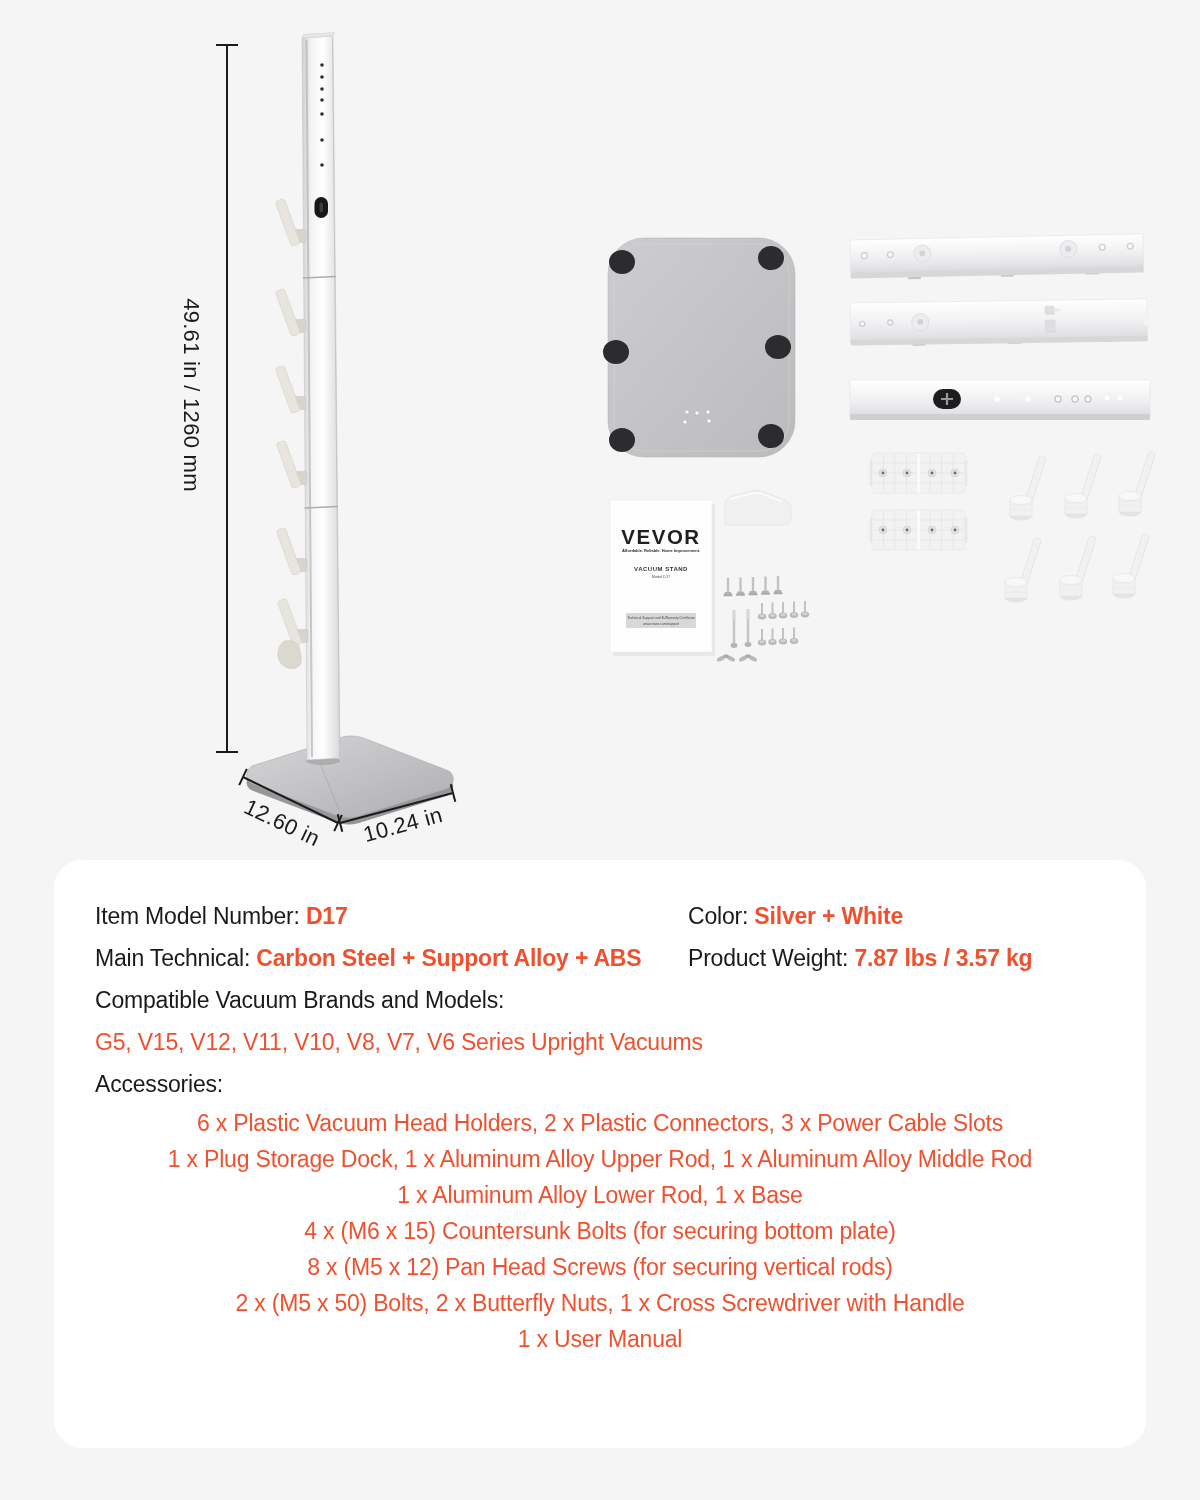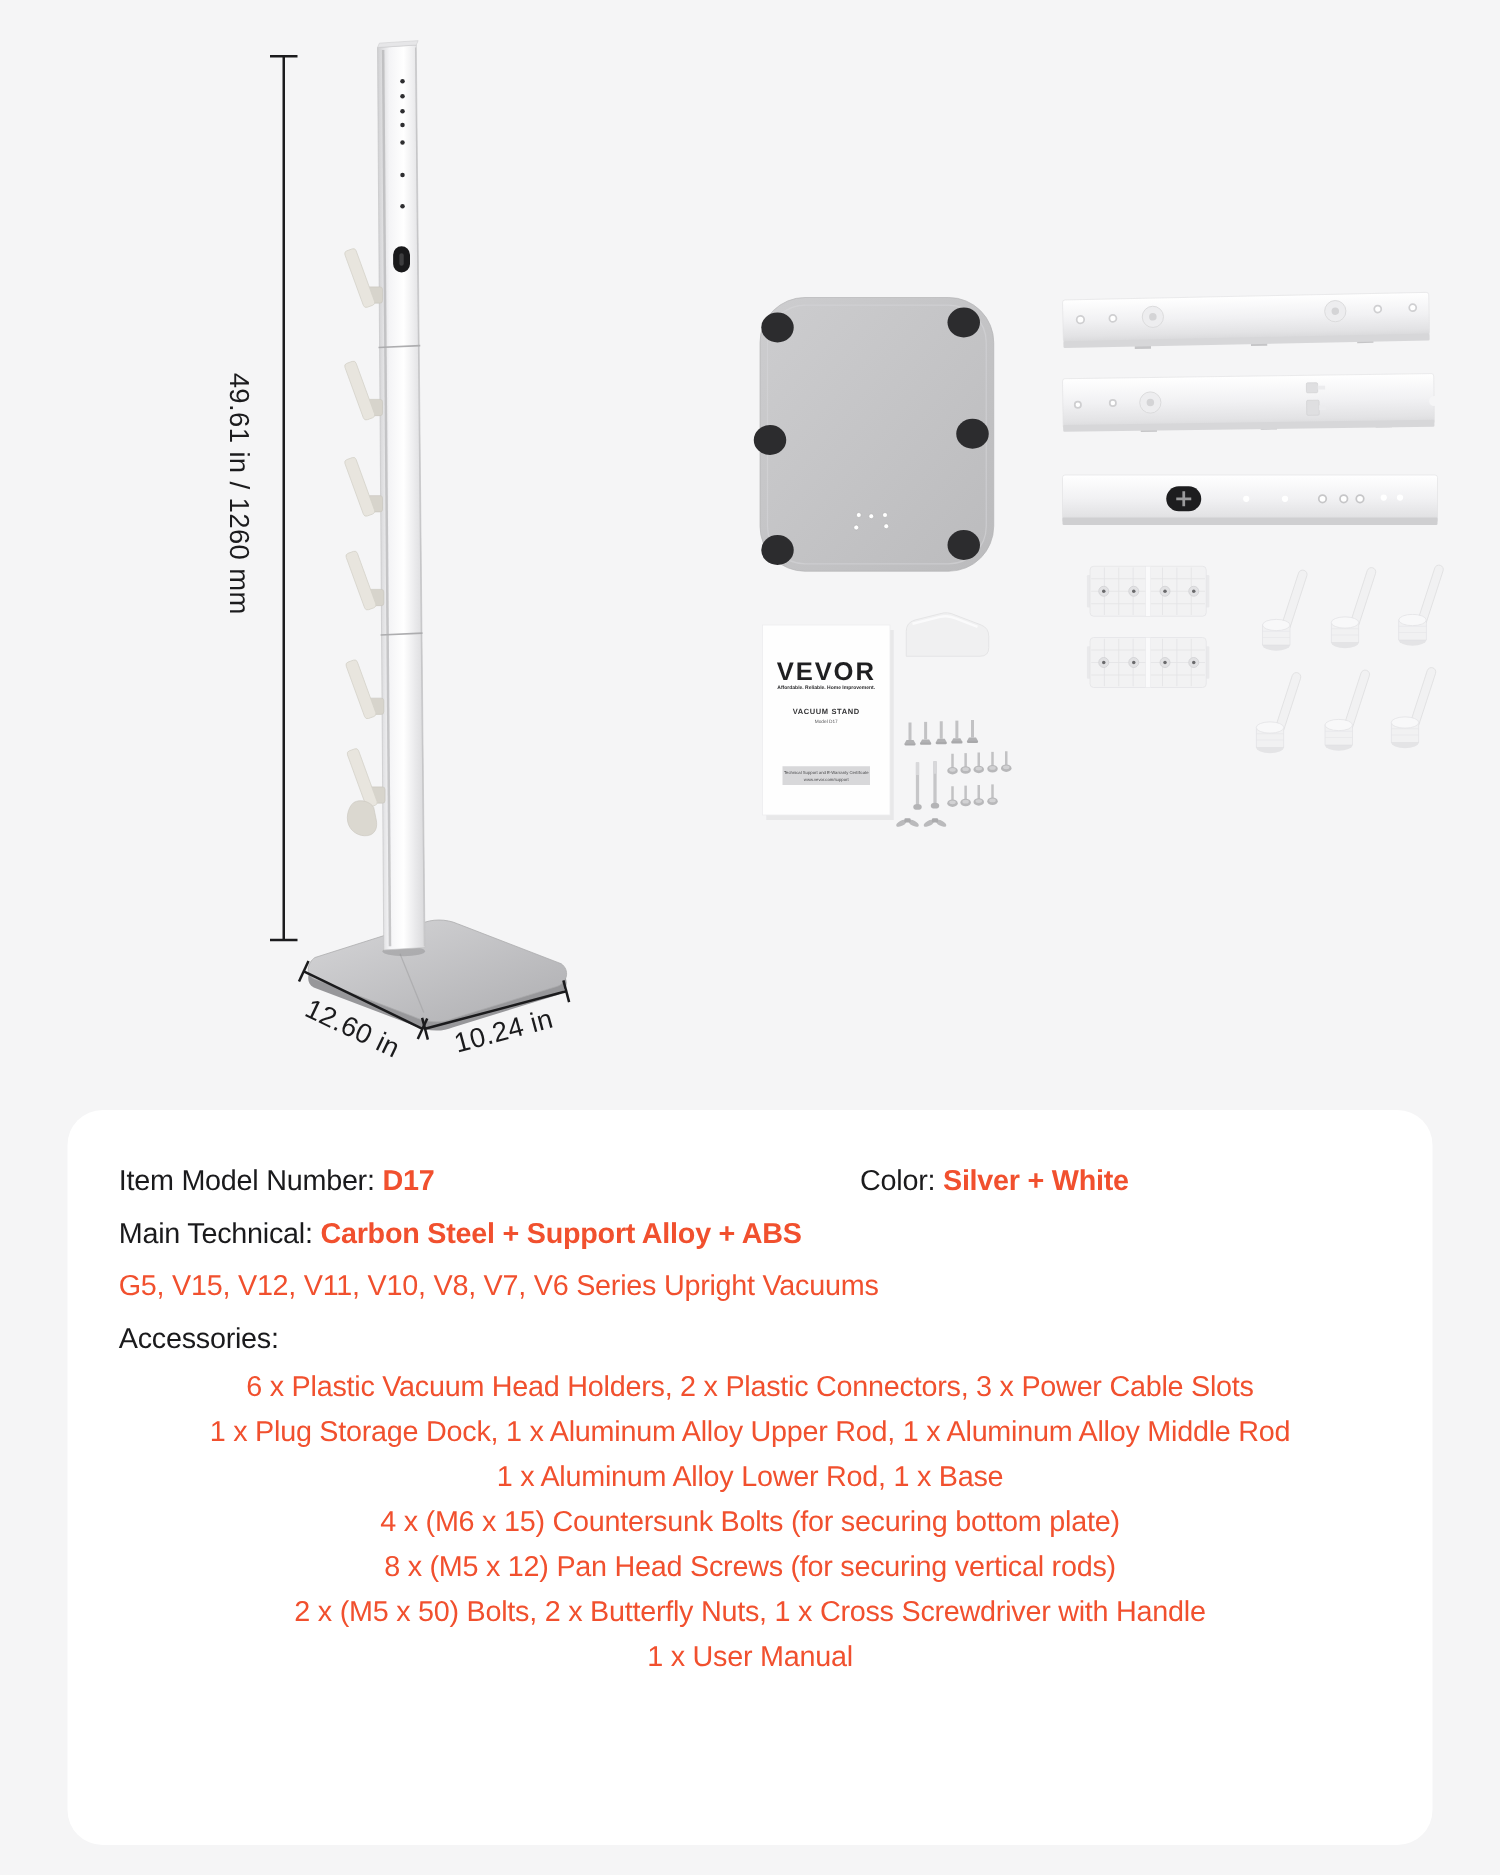--- a/index.html
+++ b/index.html
@@ -1,20 +1,20 @@
 <!DOCTYPE html>
 <html><head>
 <meta charset="utf-8">
 <style>
   html,body{margin:0;padding:0;}
   body{width:1200px;height:1500px;background:#f5f5f6;font-family:"Liberation Sans",sans-serif;position:relative;overflow:hidden;}
   .hero{position:absolute;left:0;top:0;width:1200px;height:860px;}
   #stand-svg{position:absolute;left:100px;top:0;}
   #parts-svg{position:absolute;left:580px;top:200px;}
-  .spec-card{position:absolute;left:54px;top:888px;width:1092px;height:588px;background:#ffffff;border-radius:28px;padding:35px 41px;box-sizing:border-box;}
+  .spec-card{position:absolute;left:54px;top:860px;width:1092px;height:588px;background:#ffffff;border-radius:28px;padding:35px 41px;box-sizing:border-box;}
   .srow{display:grid;grid-template-columns:593px 1fr;}
   .srow p,.sline{margin:0;font-size:23px;line-height:42px;white-space:nowrap;color:#1a1a1c;letter-spacing:-0.2px;}
   .sline.acc{line-height:36px;text-align:center;}
   .val{color:#f1502e;font-weight:700;}
   .orange{color:#f1502e;font-weight:400;}
   svg text{font-family:"Liberation Sans",sans-serif;}
   .dimtext{font-size:22px;fill:#1b1b1d;letter-spacing:0.3px;}
 </style>
 </head>
 <body>
@@ -297,21 +297,23 @@
   </svg>
 </div>
 
 <div class="spec-card">
   <div class="srow">
     <p><span class="lbl">Item Model Number:</span> <span class="val">D17</span></p>
     <p><span class="lbl">Color:</span> <span class="val">Silver + White</span></p>
   </div>
   <div class="srow">
     <p><span class="lbl">Main Technical:</span> <span class="val">Carbon Steel + Support Alloy + ABS</span></p>
+    <p><span class="lbl">Product Weight:</span> <span class="val">7.87 lbs / 3.57 kg</span></p>
   </div>
+  <p class="sline">Compatible Vacuum Brands and Models:</p>
   <p class="sline orange">G5, V15, V12, V11, V10, V8, V7, V6 Series Upright Vacuums</p>
   <p class="sline">Accessories:</p>
   <p class="sline acc orange">6 x Plastic Vacuum Head Holders, 2 x Plastic Connectors, 3 x Power Cable Slots</p>
   <p class="sline acc orange">1 x Plug Storage Dock, 1 x Aluminum Alloy Upper Rod, 1 x Aluminum Alloy Middle Rod</p>
   <p class="sline acc orange">1 x Aluminum Alloy Lower Rod, 1 x Base</p>
   <p class="sline acc orange">4 x (M6 x 15) Countersunk Bolts (for securing bottom plate)</p>
   <p class="sline acc orange">8 x (M5 x 12) Pan Head Screws (for securing vertical rods)</p>
   <p class="sline acc orange">2 x (M5 x 50) Bolts, 2 x Butterfly Nuts, 1 x Cross Screwdriver with Handle</p>
   <p class="sline acc orange">1 x User Manual</p>
 </div>

